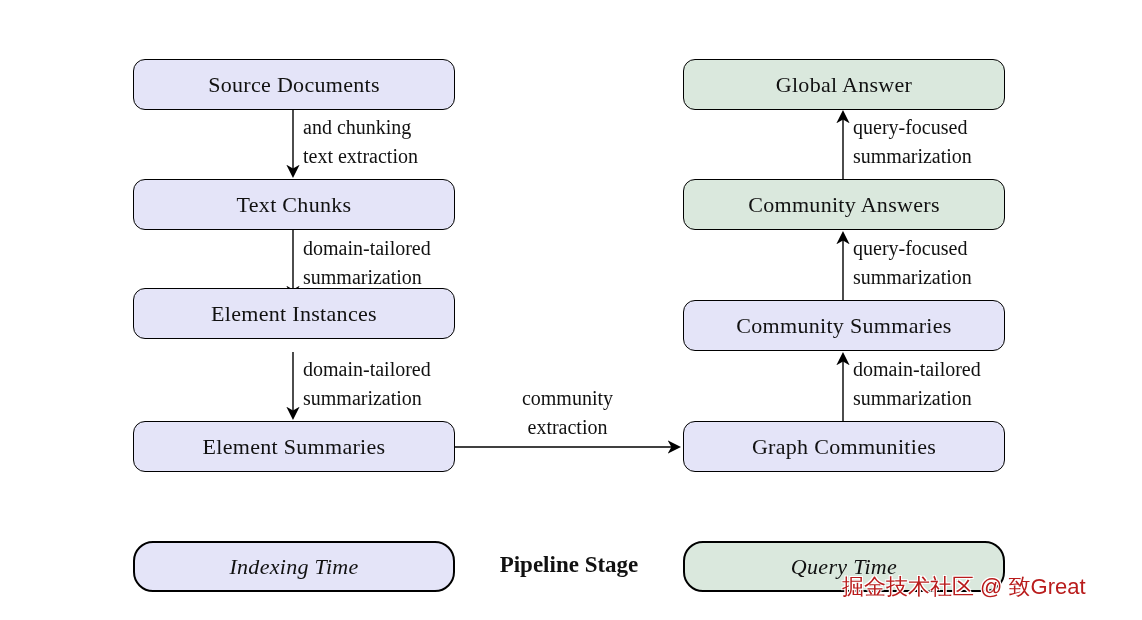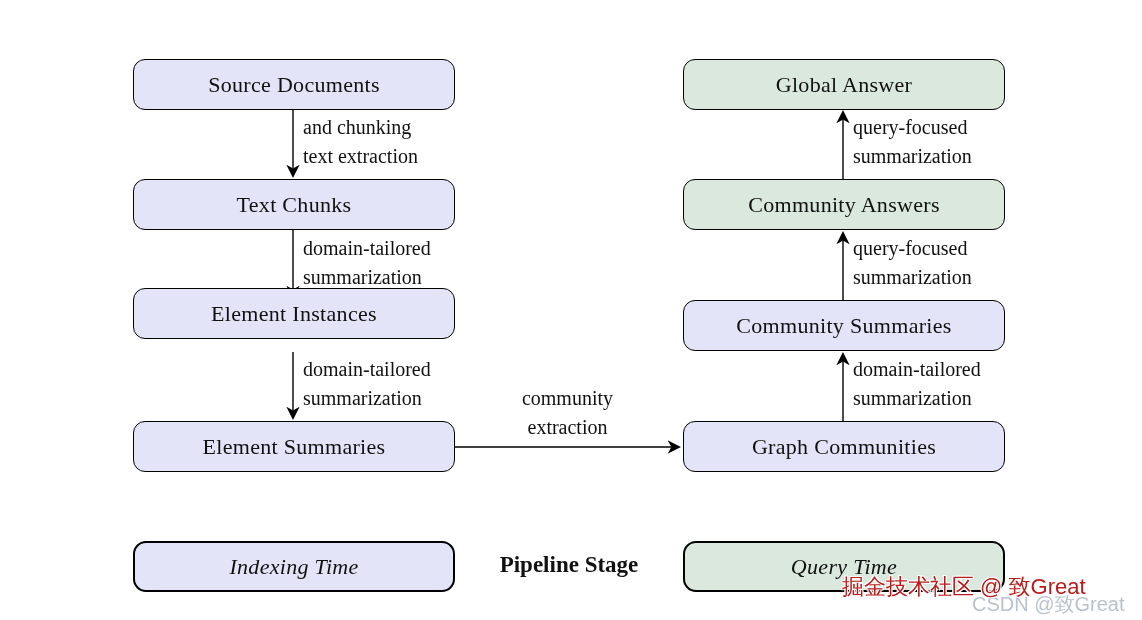--- a/index.html
+++ b/index.html
@@ -23,21 +23,21 @@
     align-items: center;
     justify-content: center;
     font-size: 22px;
     letter-spacing: 0.3px;
     white-space: nowrap;
   }
   .lav { background: #e4e4f8; }
   .grn { background: #dae8dd; }
   .legendbox {
     border-width: 2.6px;
-    border-radius: 13px;
+    border-radius: 20px;
     font-style: italic;
   }
   .edge-label {
     position: absolute;
     font-size: 20px;
     line-height: 29px;
     white-space: nowrap;
   }
   .edge-label span { display: block; }
   .edge-label.centered { text-align: center; }
@@ -139,16 +139,15 @@
   </div>
   <div class="edge-label" style="left:853px; top:355px;">
     <span>domain-tailored</span>
     <span>summarization</span>
   </div>
 
   <div class="box lav legendbox" style="left:133px; top:541px;">Indexing Time</div>
   <div id="pipeline-stage-label">Pipeline Stage</div>
   <div class="box grn legendbox" style="left:683px; top:541px;">Query Time</div>
 
-  <div class="watermark-secondary">CSDN @致Great</div>
   <div class="watermark-primary">掘金技术社区 @ 致Great</div>
 
 </div>
 
 </body></html>

